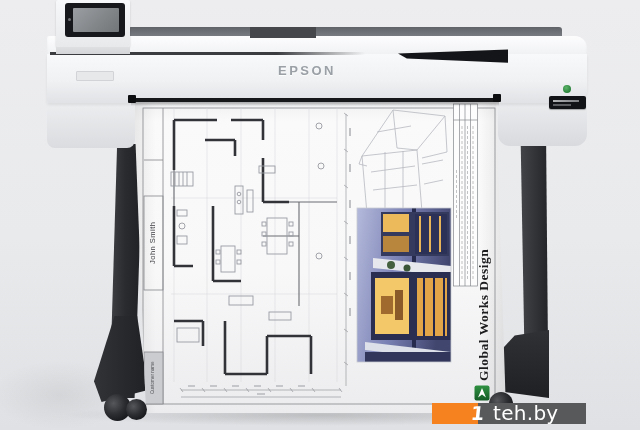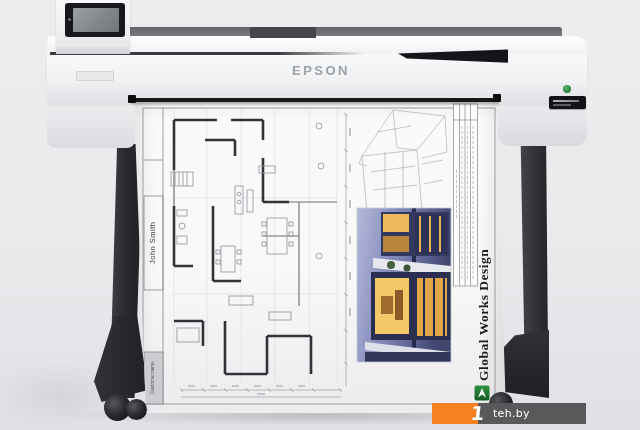--- a/index.html
+++ b/index.html
@@ -67,21 +67,21 @@
     clip-path:polygon(0 30%,100% 4%,100% 92%,8% 64%);}
   .front-face{left:47px;top:54px;width:540px;height:49px;z-index:5;
     background:linear-gradient(180deg,#f8f9fb 0%,#eff1f3 55%,#e1e2e5 100%);
     border-radius:0 0 14px 2px;box-shadow:0 2px 3px rgba(0,0,0,.07);}
   .cap-label{left:76px;top:71px;width:36px;height:8px;z-index:6;
     background:#e7e8ea;border:1px solid #d2d3d6;border-radius:1px;}
   .cap-left{left:47px;top:99px;width:88px;height:49px;z-index:4;
     background:linear-gradient(180deg,#edeff1,#dadcdf);border-radius:0 0 8px 8px;}
   .cap-right{left:498px;top:99px;width:89px;height:47px;z-index:4;
     background:linear-gradient(180deg,#ecedef,#d8dade);border-radius:0 0 12px 12px;}
-  .brand{left:286px;top:63px;width:64px;z-index:7;text-align:right;
+  .brand{left:278px;top:63px;width:64px;z-index:7;text-align:left;
     font-size:13px;font-weight:bold;letter-spacing:2.5px;color:#9aa0a6;
     text-shadow:0 1px 0 rgba(255,255,255,.8);}
   .exit-slot{left:131px;top:98px;width:368px;height:4px;z-index:6;background:#17181a;border-radius:2px;}
   .slot-shadow{left:131px;top:102px;width:368px;height:4px;z-index:6;
     background:linear-gradient(180deg,rgba(0,0,0,.25),rgba(0,0,0,0));}
   .slot-nub-l{left:128px;top:95px;width:8px;height:8px;z-index:7;background:#0d0e0f;border-radius:1px;}
   .slot-nub-r{left:493px;top:94px;width:8px;height:8px;z-index:7;background:#0d0e0f;border-radius:1px;}
   .eco-badge{left:563px;top:85px;width:8px;height:8px;z-index:7;border-radius:50%;
     background:radial-gradient(circle at 40% 35%,#5cb46a,#2a813a 70%);}
   .model-badge{left:549px;top:96px;width:37px;height:13px;z-index:7;
@@ -98,21 +98,21 @@
   .panel-bezel{left:65px;top:3px;width:60px;height:34px;z-index:9;background:#17181b;border-radius:3px;}
   .panel-screen{left:73px;top:8px;width:46px;height:24px;z-index:10;border-radius:1px;
     background:linear-gradient(135deg,#9b9ea2 0%,#828588 60%,#737679 100%);}
   .panel-home{left:68px;top:18px;width:3px;height:3px;z-index:10;border-radius:50%;background:#6f7174;}
   .panel-base{left:56px;top:47px;width:74px;height:7px;z-index:8;
     background:linear-gradient(180deg,#dfe0e2,#d4d5d8);}
 
   
   .wm{left:432px;top:403px;height:21px;display:flex;z-index:20;font-family:"DejaVu Sans",sans-serif;}
   .wm-orange{width:46px;height:21px;}
-  .wm-gray{width:108px;height:21px;color:#fff;font-size:11px;line-height:21px;
+  .wm-gray{width:108px;height:21px;color:#fff;font-size:20px;line-height:21px;
     padding-left:15px;box-sizing:border-box;letter-spacing:.3px;}
   .wm-one{position:absolute;left:39px;top:-1px;color:#fff;font-size:19px;font-weight:bold;
     transform:skewX(-6deg);z-index:21;}
 </style>
 </head>
 <body>
 
 <div class="scene">
 
   <div class="abs ground-shadow"></div>

